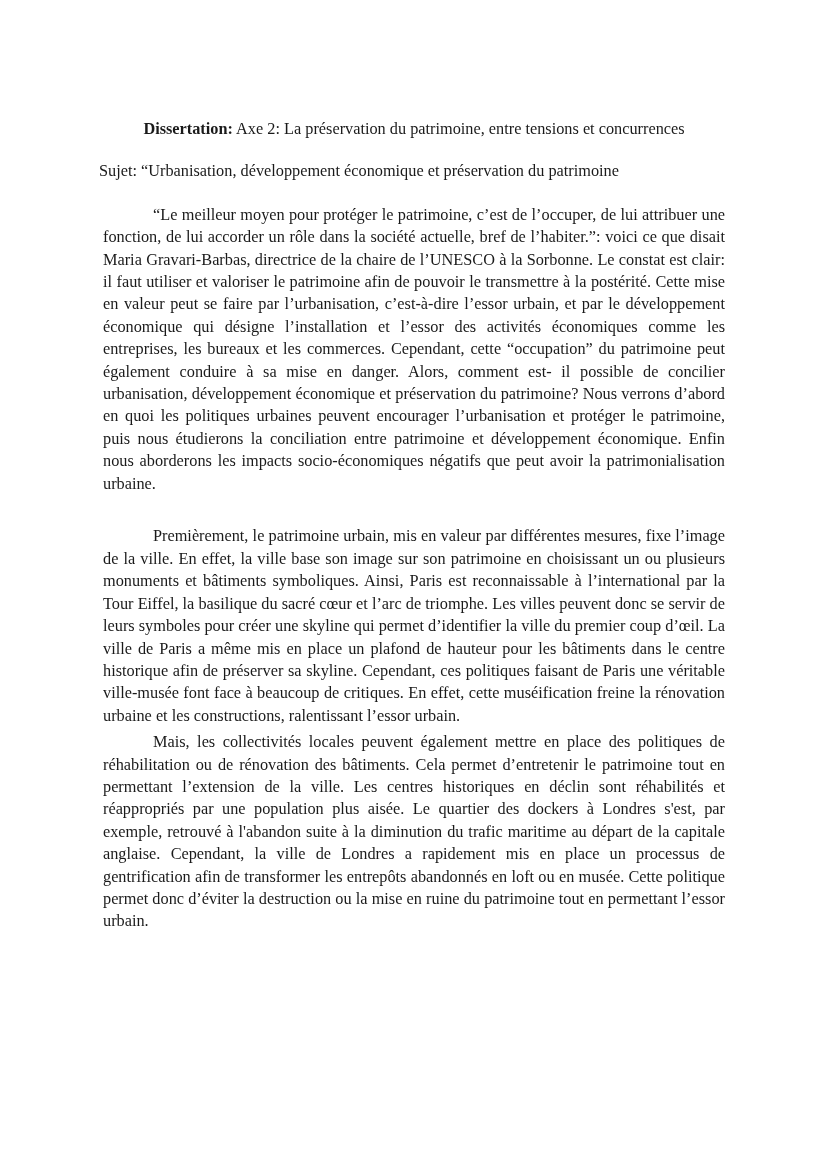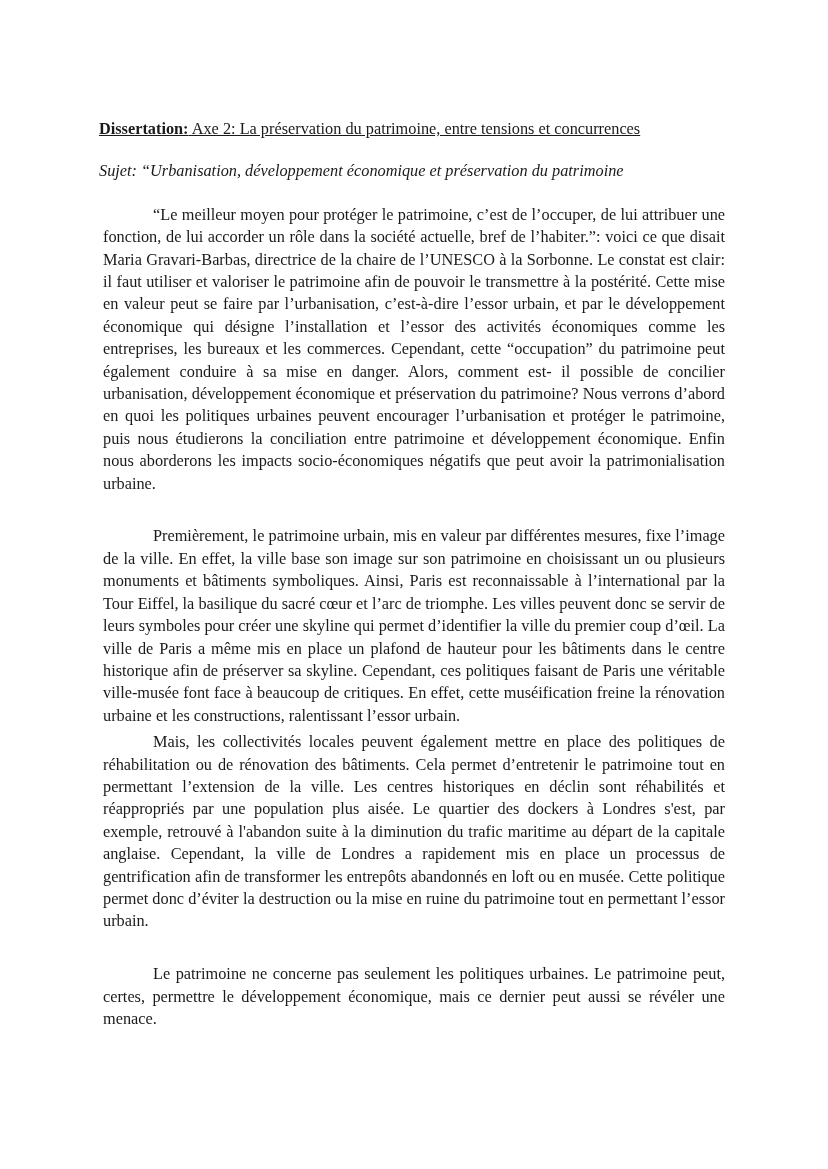--- a/index.html
+++ b/index.html
@@ -2,31 +2,30 @@
 <html><head>
 <meta charset="utf-8">
 <style>
   html, body { margin: 0; padding: 0; background: #ffffff; }
   body { width: 828px; height: 1169px; position: relative; overflow: hidden; }
   .page {
     position: absolute; left: 99px; top: 118px; width: 630px;
     font-family: "Liberation Serif", serif; font-size: 16.3px; line-height: 22.4px;
     color: #1a1a1a;
   }
-  .title { text-decoration: underline; margin: 0 0 20px 0; }
+  .title { text-align: center; margin: 0 0 20px 0; }
   .title b { font-weight: bold; }
-  .sujet { font-style: italic; margin: 0 0 21px 0; }
+  .sujet { margin: 0 0 21px 0; }
   p.para { margin: 4px; text-indent: 50px; text-align: justify; }
   .gap { height: 22.4px; }
 </style>
 </head>
 <body>
 
 <div class="page">
   <div class="title"><b>Dissertation:</b><span> Axe 2: La préservation du patrimoine, entre tensions et concurrences</span></div>
   <div class="sujet">Sujet: “Urbanisation, développement économique et préservation du patrimoine</div>
   <p class="para">“Le meilleur moyen pour protéger le patrimoine, c’est de l’occuper, de lui attribuer une fonction, de lui accorder un rôle dans la société actuelle, bref de l’habiter.”: voici ce que disait Maria Gravari-Barbas, directrice de la chaire de l’UNESCO à la Sorbonne. Le constat est clair: il faut utiliser et valoriser le patrimoine afin de pouvoir le transmettre à la postérité. Cette mise en valeur peut se faire par l’urbanisation, c’est-à-dire l’essor urbain, et par le développement économique qui désigne l’installation et l’essor des activités économiques comme les entreprises, les bureaux et les commerces. Cependant, cette “occupation” du patrimoine peut également conduire à sa mise en danger. Alors, comment est- il possible de concilier urbanisation, développement économique et préservation du patrimoine? Nous verrons d’abord en quoi les politiques urbaines peuvent encourager l’urbanisation et protéger le patrimoine, puis nous étudierons la conciliation entre patrimoine et développement économique. Enfin nous aborderons les impacts socio-économiques négatifs que peut avoir la patrimonialisation urbaine.</p>
   <div class="gap"></div>
   <p class="para">Premièrement, le patrimoine urbain, mis en valeur par différentes mesures, fixe l’image de la ville. En effet, la ville base son image sur son patrimoine en choisissant un ou plusieurs monuments et bâtiments symboliques. Ainsi, Paris est reconnaissable à l’international par la Tour Eiffel, la basilique du sacré cœur et l’arc de triomphe. Les villes peuvent donc se servir de leurs symboles pour créer une skyline qui permet d’identifier la ville du premier coup d’œil. La ville de Paris a même mis en place un plafond de hauteur pour les bâtiments dans le centre historique afin de préserver sa skyline. Cependant, ces politiques faisant de Paris une véritable ville-musée font face à beaucoup de critiques. En effet, cette muséification freine la rénovation urbaine et les constructions, ralentissant l’essor urbain.</p>
   <p class="para">Mais, les collectivités locales peuvent également mettre en place des politiques de réhabilitation ou de rénovation des bâtiments. Cela permet d’entretenir le patrimoine tout en permettant l’extension de la ville. Les centres historiques en déclin sont réhabilités et réappropriés par une population plus aisée. Le quartier des dockers à Londres s'est, par exemple, retrouvé à l'abandon suite à la diminution du trafic maritime au départ de la capitale anglaise. Cependant, la ville de Londres a rapidement mis en place un processus de gentrification afin de transformer les entrepôts abandonnés en loft ou en musée. Cette politique permet donc d’éviter la destruction ou la mise en ruine du patrimoine tout en permettant l’essor urbain.</p>
   <div class="gap"></div>
-  <p class="para">Le patrimoine ne concerne pas seulement les politiques urbaines. Le patrimoine peut, certes, permettre le développement économique, mais ce dernier peut aussi se révéler une menace.</p>
 </div>
 
 </body></html>

